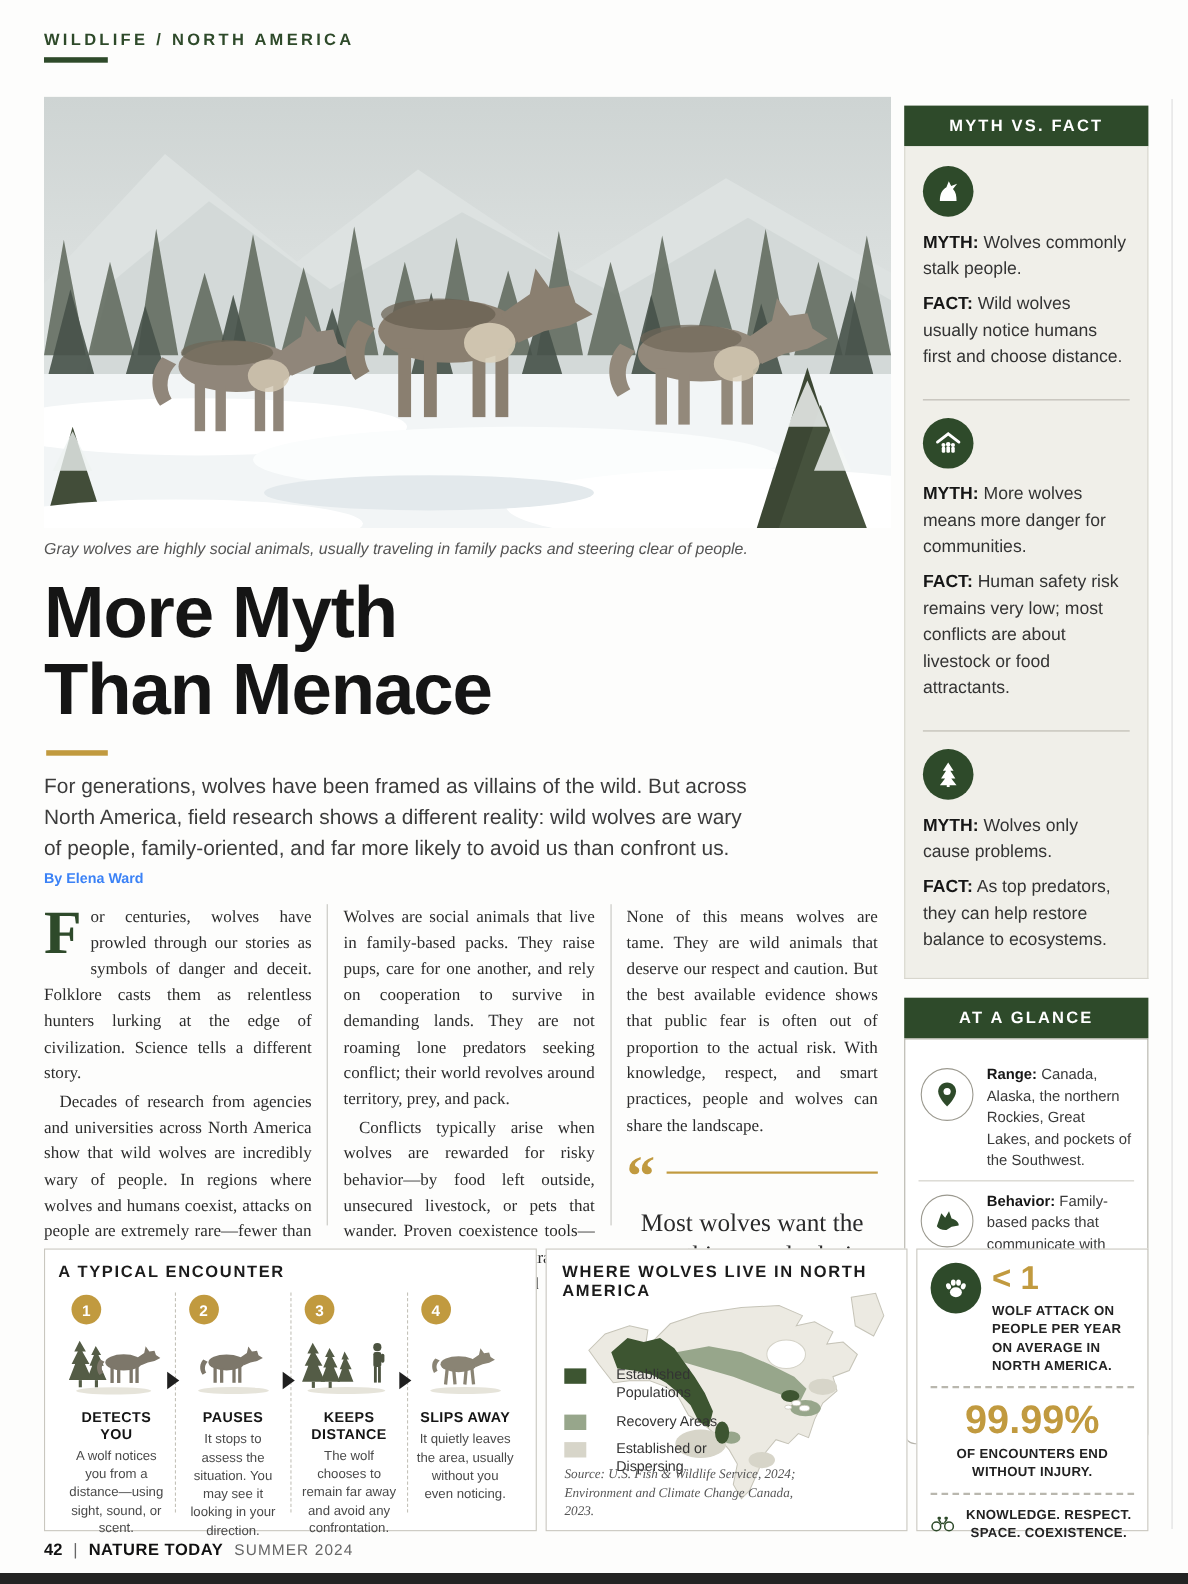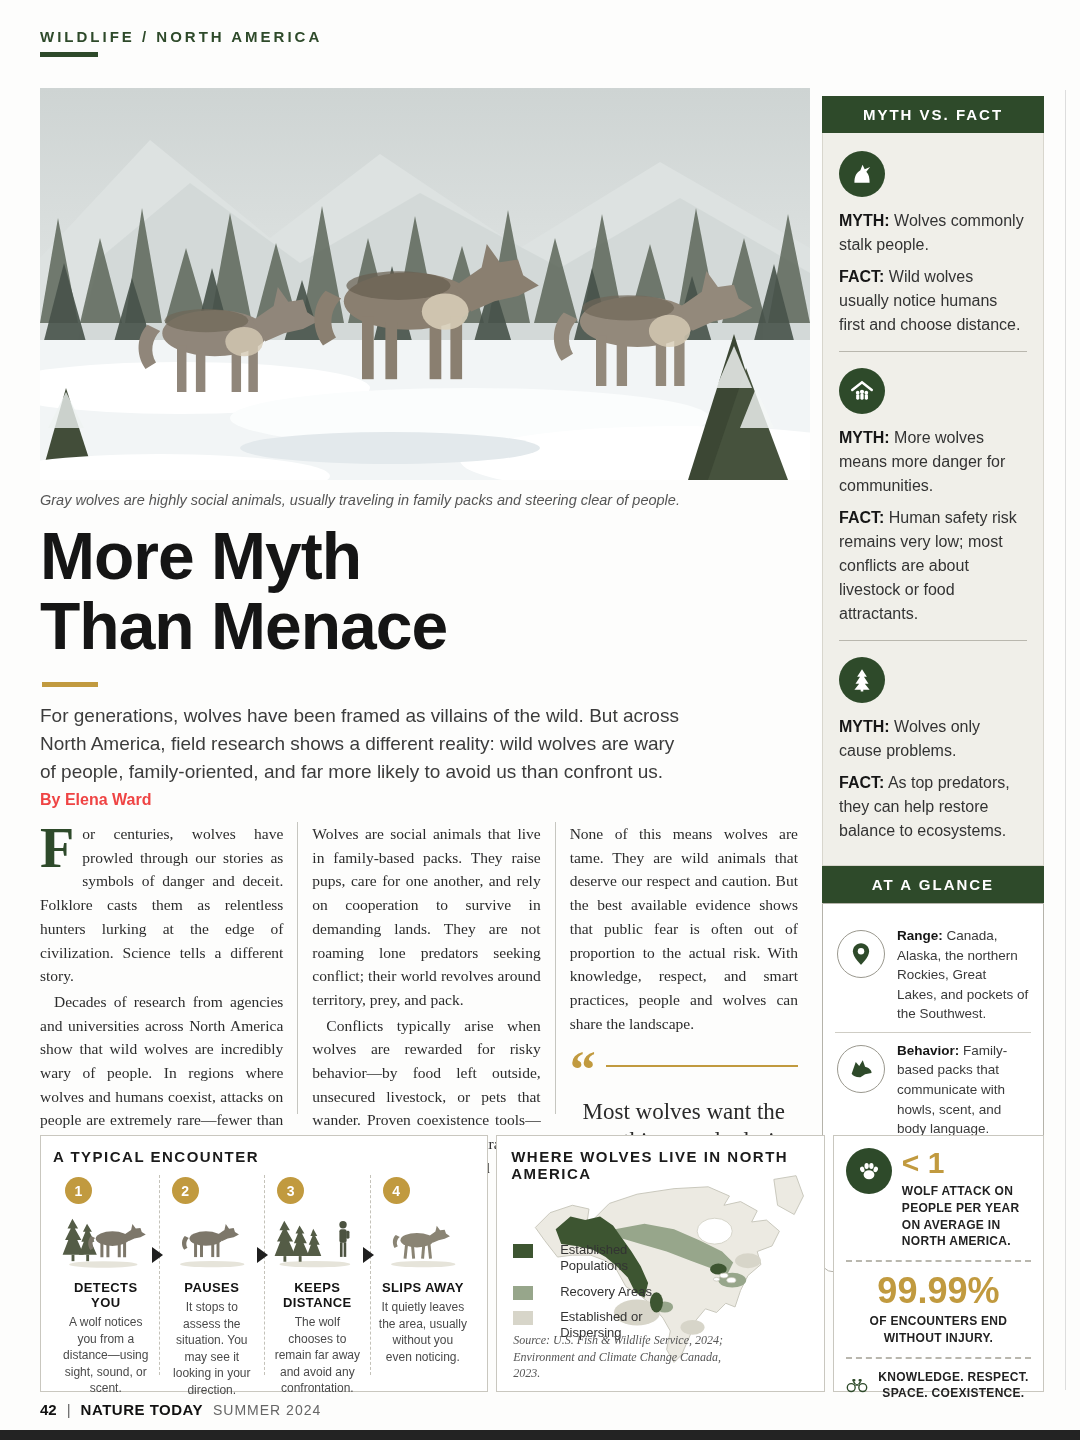--- a/index.html
+++ b/index.html
@@ -12,21 +12,21 @@
 
   .kicker{position:absolute;left:40px;top:28px;font-size:15px;font-weight:700;letter-spacing:3px;color:var(--green);}
   .kicker-bar{position:absolute;left:40px;top:52px;width:58px;height:5px;background:var(--green);}
 
   .hero{position:absolute;left:40px;top:88px;width:770px;height:392px;overflow:hidden;background:#dfe3e2;}
   .caption{position:absolute;left:40px;top:492px;width:770px;font-size:14.5px;font-style:italic;color:#555;}
 
   .headline{position:absolute;left:40px;top:522px;font-size:66px;line-height:1.06;font-weight:800;letter-spacing:-1px;color:#151515;}
   .headline-bar{position:absolute;left:42px;top:682px;width:56px;height:5px;background:var(--gold);}
   .intro{position:absolute;left:40px;top:702px;width:650px;font-size:19px;line-height:1.47;color:#3c3c3c;}
-  .byline{position:absolute;left:40px;top:791px;font-size:16px;font-weight:700;color:#ef4444;}
+  .byline{position:absolute;left:40px;top:791px;font-size:13px;font-weight:700;color:#3b82f6;}
 
   .columns{position:absolute;left:40px;top:822px;width:772px;height:292px;display:flex;}
   .col{width:33.333%;padding:0 14px;font-family:"Liberation Serif",serif;font-size:15.5px;line-height:1.53;color:#2c2c2c;text-align:justify;}
   .col:first-child{padding-left:0;}
   .col + .col{border-left:1px solid #c6c6c0;}
   .col p + p{margin-top:2px;text-indent:14px;}
   .dropcap{float:left;font-family:"Liberation Serif",serif;font-size:56px;line-height:0.82;font-weight:700;color:var(--green);padding:4px 8px 0 0;}
 
   .pullquote{margin-top:14px;}
   .pq-top{display:flex;align-items:flex-start;gap:10px;}
@@ -34,26 +34,26 @@
   .pq-rule{flex:1;height:2px;background:var(--gold);margin-top:16px;}
   .pq-text{margin-top:6px;font-family:"Liberation Serif",serif;font-size:23px;line-height:1.28;color:#2b2b2b;text-align:center;}
   .pq-bottom{display:flex;align-items:center;justify-content:center;gap:10px;margin-top:0;}
   .pq-dash{width:44px;height:2px;background:var(--gold);}
   .pq-last{font-family:"Liberation Serif",serif;font-size:23px;color:#2b2b2b;}
   .pq-close{font-family:"Liberation Serif",serif;font-size:44px;line-height:0.6;color:var(--gold);font-weight:700;margin-left:6px;margin-top:14px;}
 
   .sidebar{position:absolute;left:822px;top:96px;width:222px;}
   .panel-header{background:var(--green);color:#fff;text-align:center;font-size:15px;font-weight:700;letter-spacing:2px;padding:10px 4px;}
   .myth-body{background:var(--panelbg);border:1px solid #d8d6cd;border-top:none;padding:18px 16px 14px;}
-  .myth-item + .myth-item{border-top:1px solid #b9b7ae;margin-top:14px;padding-top:16px;}
+  .myth-item + .myth-item{border-top:1px solid #b9b7ae;margin-top:26px;padding-top:16px;}
   .icon-circle{width:46px;height:46px;border-radius:50%;background:var(--green);display:flex;align-items:center;justify-content:center;margin-bottom:12px;}
   .myth-item p{font-size:16px;line-height:1.5;color:#333;margin-bottom:8px;}
   .myth-item b{color:#161616;}
 
-  .glance{}
+  .glance{margin-top:17px;}
   .glance-body{background:#fff;border:1px solid #b5b3aa;border-radius:0 0 10px 10px;padding:14px 12px 10px;}
   .glance-item{display:flex;gap:12px;padding:8px 2px;}
   .glance-item + .glance-item{border-top:1px solid #cfcdc5;}
   .glance-icon{flex:0 0 48px;width:48px;height:48px;border-radius:50%;border:1.5px solid #9b998f;display:flex;align-items:center;justify-content:center;margin-top:4px;}
   .glance-text{font-size:13.5px;line-height:1.45;color:#3a3a3a;}
   .glance-text b{color:#161616;}
 
   .bottom-row{position:absolute;left:40px;top:1135px;width:1004px;height:257px;display:flex;gap:8px;}
   .enc-panel{width:450px;border:1px solid var(--bdr);background:#fff;padding:12px 12px 10px;}
   .panel-title{font-size:15px;font-weight:800;letter-spacing:1.5px;color:#1b1b1b;}

